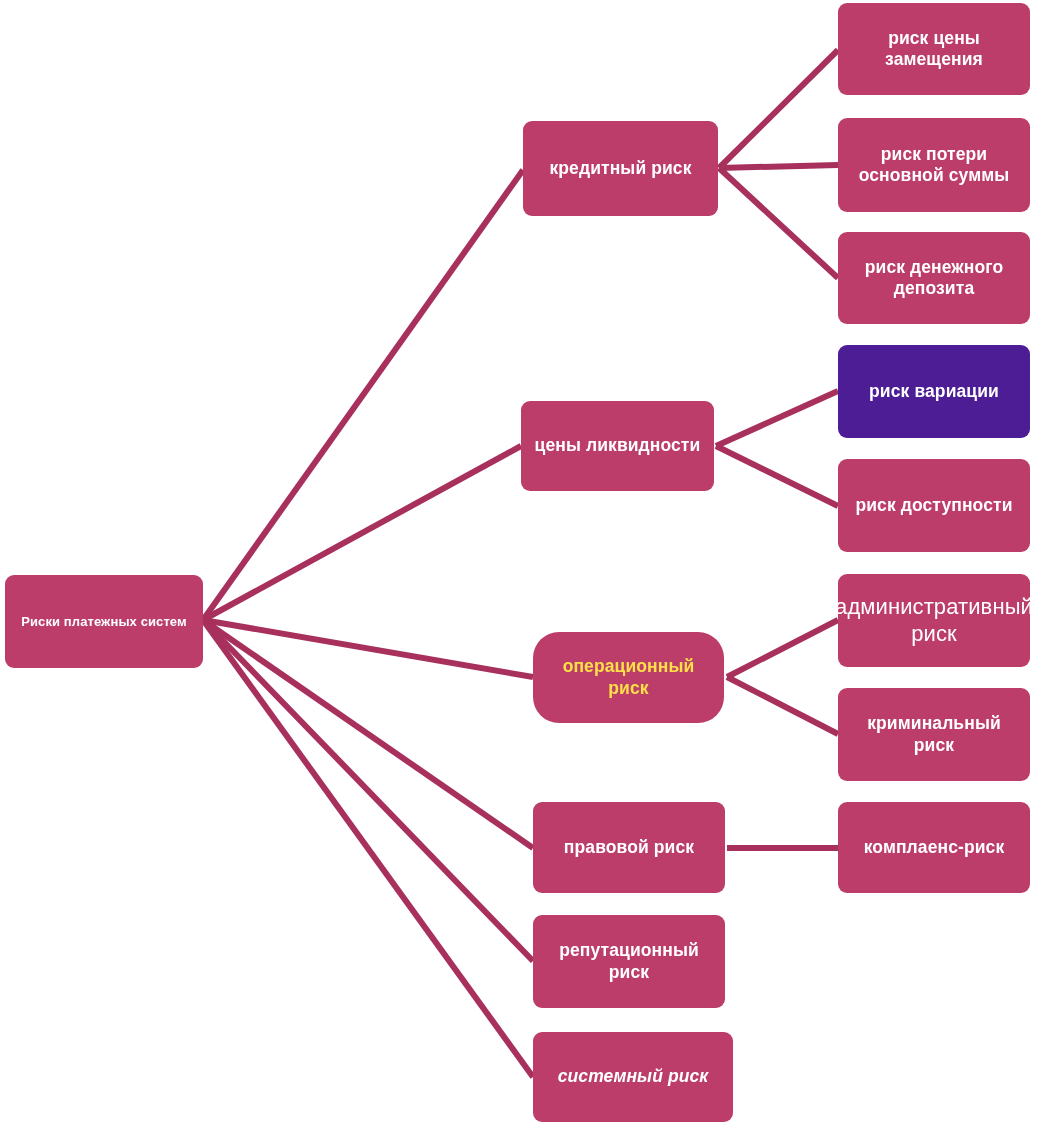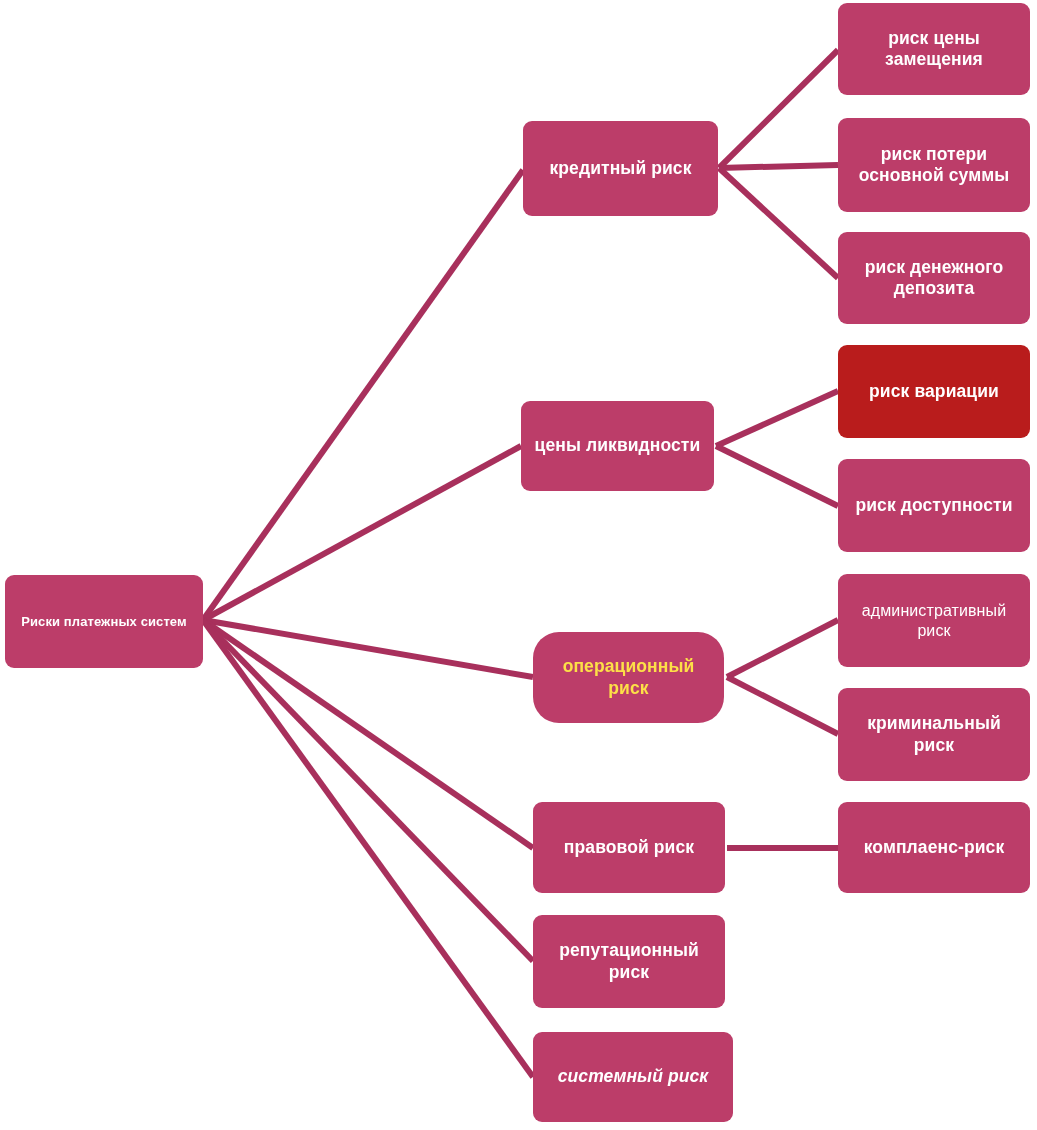--- a/index.html
+++ b/index.html
@@ -40,21 +40,21 @@
     padding: 10px 10px;
     font-weight: bold;
     font-size: 17.5px;
     letter-spacing: 0.1px;
   }
   .node.root {
     font-size: 13px;
   }
   .node.regular-weight {
     font-weight: normal;
-    font-size: 16px;
+    font-size: 22px;
   }
 </style>
 </head>
 <body>
 
 <div id="diagram-canvas">
   <svg id="connector-layer" width="1037" height="1130" viewBox="0 0 1037 1130" aria-hidden="true">
       <line x1="203" y1="620" x2="523" y2="170" stroke="#a8305c" stroke-width="6" stroke-linecap="butt"></line>
       <line x1="203" y1="620" x2="521" y2="446" stroke="#a8305c" stroke-width="6" stroke-linecap="butt"></line>
       <line x1="203" y1="620" x2="533" y2="677" stroke="#a8305c" stroke-width="6" stroke-linecap="butt"></line>
@@ -94,21 +94,21 @@
       </div>
       <div class="node level3" style="left: 838px; top: 3px; width: 192px; height: 92px; background: rgb(188, 61, 105); color: rgb(255, 255, 255);">
         <span>риск цены замещения</span>
       </div>
       <div class="node level3" style="left: 838px; top: 118px; width: 192px; height: 94px; background: rgb(188, 61, 105); color: rgb(255, 255, 255);">
         <span>риск потери основной суммы</span>
       </div>
       <div class="node level3" style="left: 838px; top: 232px; width: 192px; height: 92px; background: rgb(188, 61, 105); color: rgb(255, 255, 255);">
         <span>риск денежного депозита</span>
       </div>
-      <div class="node level3" style="left: 838px; top: 345px; width: 192px; height: 93px; background: #b91c1c; color: rgb(255, 255, 255);">
+      <div class="node level3" style="left: 838px; top: 345px; width: 192px; height: 93px; background: #4c1d95; color: rgb(255, 255, 255);">
         <span>риск вариации</span>
       </div>
       <div class="node level3" style="left: 838px; top: 459px; width: 192px; height: 93px; background: rgb(188, 61, 105); color: rgb(255, 255, 255);">
         <span>риск доступности</span>
       </div>
       <div class="node level3 regular-weight" style="left: 838px; top: 574px; width: 192px; height: 93px; background: rgb(188, 61, 105); color: rgb(255, 255, 255);">
         <span>административный риск</span>
       </div>
       <div class="node level3" style="left: 838px; top: 688px; width: 192px; height: 93px; background: rgb(188, 61, 105); color: rgb(255, 255, 255);">
         <span>криминальный риск</span>

